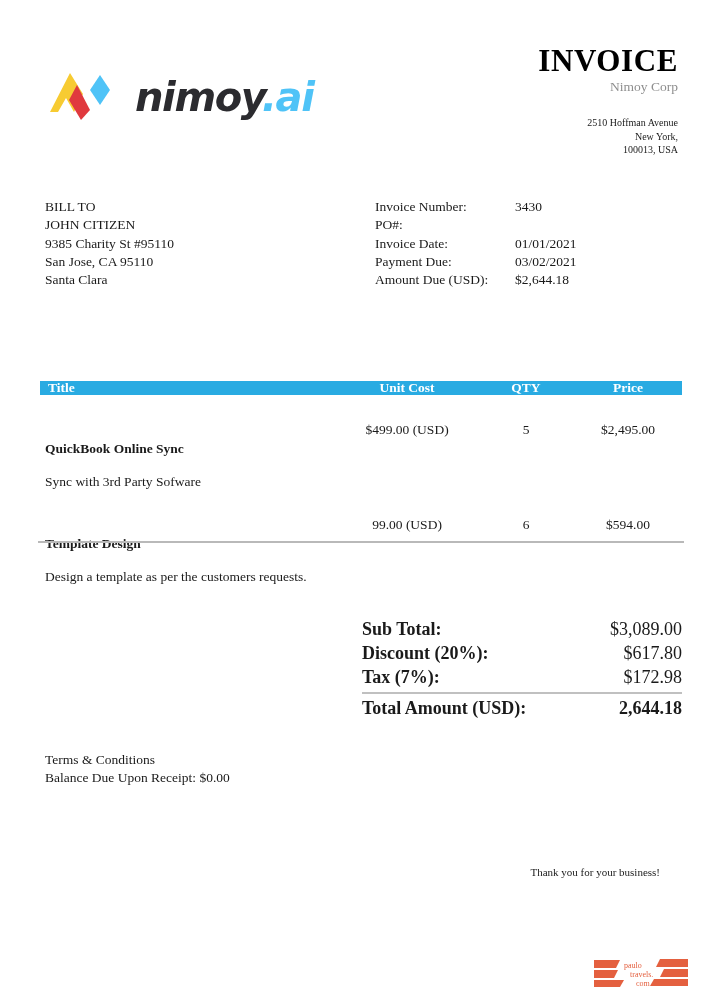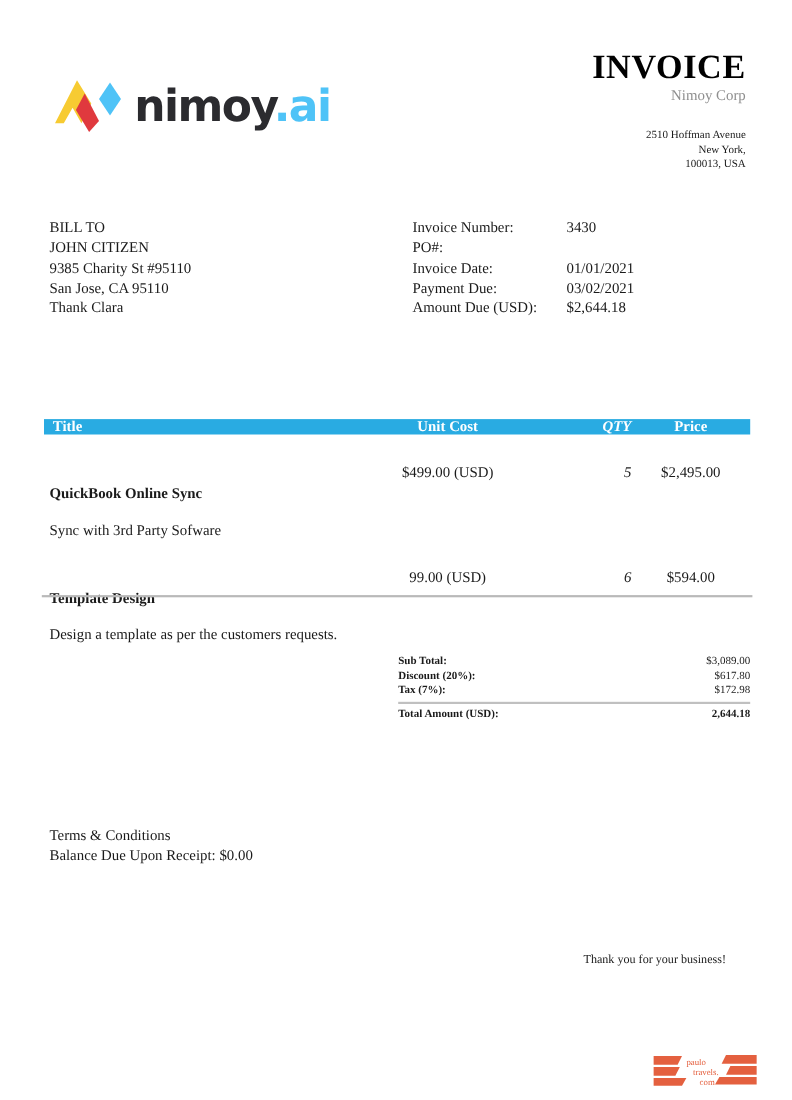--- a/index.html
+++ b/index.html
@@ -31,21 +31,22 @@
     left: 42px;
     right: 42px;
     height: 130px;
   }
   .brand {
     position: absolute;
     left: 8px;
     top: 28px;
     display: flex;
     align-items: center;
-    gap: 10px;
+    gap: 23px;
+    font-style: italic;
   }
   .logo-mark {
     width: 62px;
     height: 50px;
     position: relative;
     flex: none;
   }
   .logo-mark svg { display: block; }
   .wordmark {
     font-family: "DejaVu Sans", "Liberation Sans", sans-serif;
@@ -127,21 +128,21 @@
     background: #29abe2;
     color: #ffffff;
     display: flex;
     align-items: center;
     height: 14px;
     font-weight: bold;
     font-size: 13.5px;
   }
   .col-title   { flex: 1 1 auto; padding-left: 8px; text-align: left; }
   .col-unit    { width: 142px; flex: none; text-align: center; }
-  .col-qty     { width: 96px;  flex: none; text-align: right; font-style: italic; }
+  .col-qty     { width: 96px;  flex: none; text-align: center; }
   .col-price   { width: 108px; flex: none; text-align: center; }
 
   .item-row {
     display: flex;
     align-items: flex-start;
     padding-top: 9px;
     min-height: 57px;
     font-size: 13.5px;
   }
   .item-row .col-title { padding-left: 5px; }
@@ -165,24 +166,24 @@
     top: 541px;
     left: 38px;
     right: 36px;
     height: 2px;
     background: #b9b9b9;
   }
 
   
   .totals {
     position: absolute;
-    top: 595px;
+    top: 618px;
     left: 362px;
     width: 320px;
-    font-size: 10px;
+    font-size: 18px;
     font-family: Liberation Serif, serif;
   }
   .totals-row {
     display: flex;
     justify-content: space-between;
     line-height: 1.32;
   }
   .totals-row .t-label { font-weight: bold; }
   .totals-row .t-value { text-align: right; }
   .totals-sep {
@@ -246,21 +247,21 @@
     </div>
   </div>
 
   <div class="parties">
 
     <div class="bill-to">
       <span class="row">BILL TO</span>
       <span class="row">JOHN CITIZEN</span>
       <span class="row">9385 Charity St #95110</span>
       <span class="row">San Jose, CA 95110</span>
-      <span class="row">Thank Clara</span>
+      <span class="row">Santa Clara</span>
     </div>
 
     <div class="meta">
       <div class="meta-row">
         <span class="meta-label">Invoice Number:</span>
         <span class="meta-value">3430</span>
       </div>
       <div class="meta-row">
         <span class="meta-label">PO#:</span>
         <span class="meta-value"></span>

